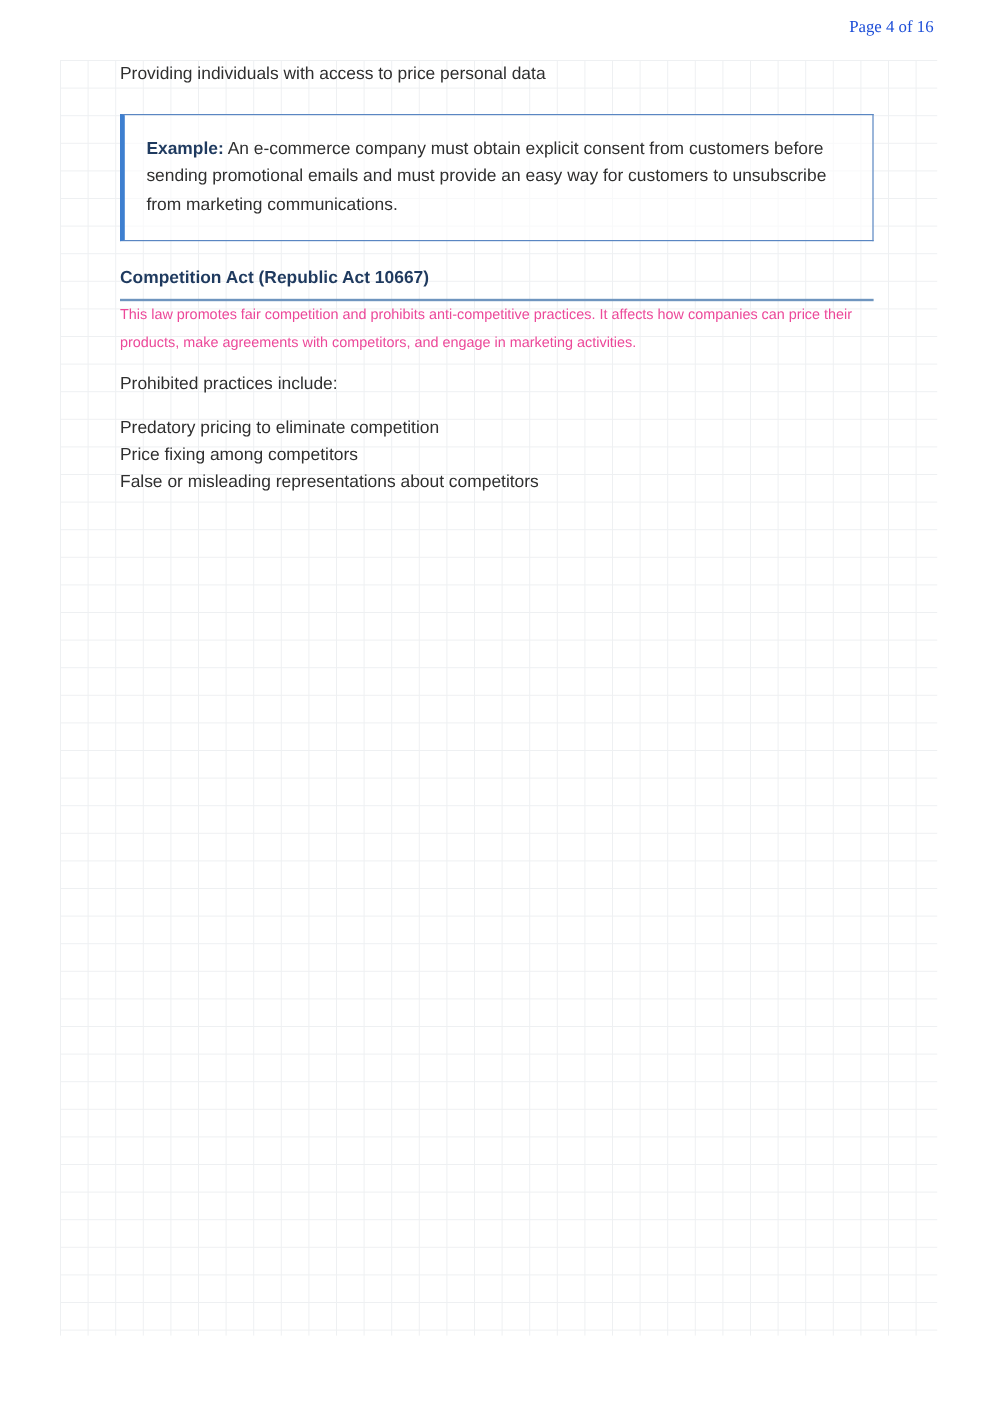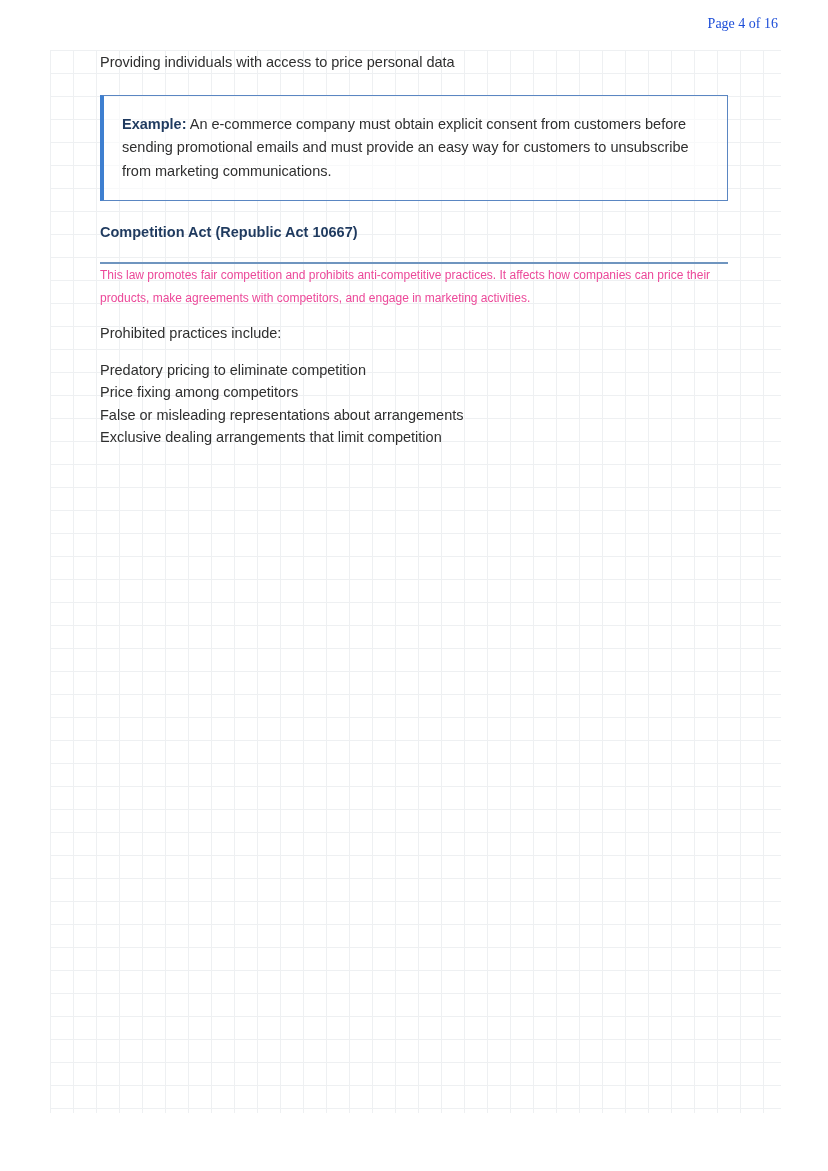--- a/index.html
+++ b/index.html
@@ -27,21 +27,21 @@
   .example {
     margin-top: 21px;
     border: 1px solid #5a86c2; border-left: 4px solid #3e7fd0;
     border-radius: 0; padding: 17px 18px 17px 18px;
     font-size: 14.5px; line-height: 23.5px; color: #2f2f2f;
     background: rgba(255,255,255,0.6);
   }
   .example b { color: #1f3a5f; }
   .heading {
     margin-top: 23px; font-weight: bold; font-size: 14.5px; color: #1f3a5f;
-    padding-bottom: 22px; border-bottom: 2px solid #6f95bf;
+    padding-bottom: 9px; border-bottom: 2px solid #6f95bf;
   }
   .para { font-size: 12px; line-height: 22.5px; color: #ec4899; }
   .para2 { margin-top: 13px; font-size: 14.5px; line-height: 22.5px; color: #2f2f2f; }
   .list { margin-top: 14px; }
   .footer {
     position: absolute; left: 0; right: 0; top: 1188px; text-align: center;
     font-size: 17px; color: #a8a8a8;
   }
 </style>
 </head>
@@ -61,18 +61,17 @@
   </div>
 
   <div class="heading">Competition Act (Republic Act 10667)</div>
 
   <div class="para">This law promotes fair competition and prohibits anti-competitive practices. It affects how companies can price their products, make agreements with competitors, and engage in marketing activities.</div>
   <div class="para2">Prohibited practices include:</div>
 
   <div class="list">
     <div class="line">Predatory pricing to eliminate competition</div>
     <div class="line">Price fixing among competitors</div>
-    <div class="line">False or misleading representations about arrangements</div>
-    <div class="line">Exclusive dealing arrangements that limit competition</div>
+    <div class="line">False or misleading representations about competitors</div>
   </div>
 </div>
 
 <div class="footer">Knowunity</div>
 
 </body></html>

